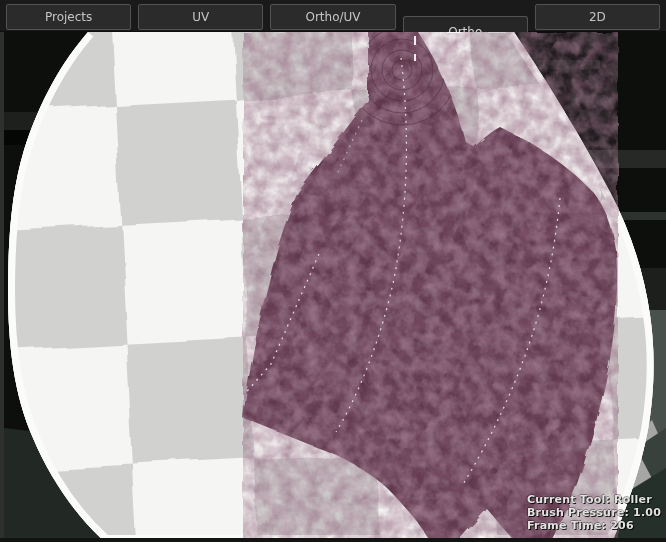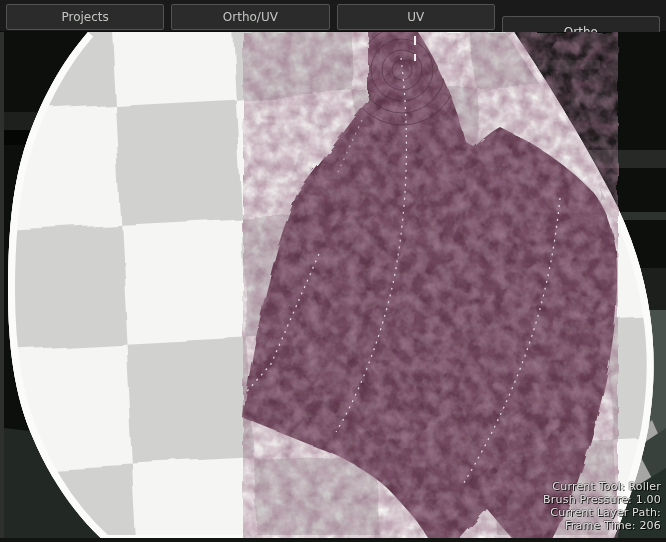--- a/index.html
+++ b/index.html
@@ -24,34 +24,36 @@
     margin-top:16px;height:31px;line-height:30px;border-bottom:none;
     border-radius:3px 3px 0 0;background:#262626;color:#d2d6d2;
   }
   
   .left-border{position:absolute;left:0;top:32px;width:4px;height:506px;background:#2e302e;}
   .bottom-border{position:absolute;left:0;top:538px;width:666px;height:4px;background:#121412;}
   .viewport{position:absolute;left:4px;top:32px;width:662px;height:506px;background:#0d0f0d;}
   .viewport svg{display:block;}
   
   .hud{
-    position:absolute;right:5px;bottom:6px;text-align:right;
+    position:absolute;right:5px;bottom:6px;
     color:var(--hud-text,#e2e2e0);font-size:11px;line-height:13px;letter-spacing:.2px;
     text-shadow:1px 1px 0 rgba(0,0,0,.85), -1px 0 0 rgba(0,0,0,.35), 0 -1px 0 rgba(0,0,0,.35);
     pointer-events:none;
+    font-weight:bold;
   }
 </style>
 </head>
 <body>
 
 <div class="tabbar">
   <div class="tab">Projects</div>
+  <div class="tab">UV</div>
   <div class="tab">Ortho/UV</div>
-  <div class="tab">UV</div>
   <div class="tab active">Ortho</div>
+  <div class="tab">2D</div>
 </div>
 
 <div class="left-border"></div>
 <div class="bottom-border"></div>
 
 <div class="viewport">
 <svg width="662" height="506" viewBox="4 32 662 506">
   <defs>
     <pattern id="checker" width="240" height="240" patternUnits="userSpaceOnUse" patternTransform="translate(115,105) rotate(-3)">
       <rect width="240" height="240" style="fill:var(--sphere-white,#f5f5f3)"></rect>
@@ -152,16 +154,15 @@
       <path d="M362,120 L338,172" opacity="0.6"></path>
     </g>
     <rect x="414" y="36" width="2" height="9" fill="#ffffff" opacity="0.9"></rect>
     <rect x="414" y="54" width="2" height="7" fill="#ffffff" opacity="0.9"></rect>
   </g>
 </svg>
 
   <div class="hud">
     <div>Current Tool: Roller</div>
     <div>Brush Pressure: 1.00</div>
-    <div>Current Layer Path:</div>
     <div>Frame Time: 206</div>
   </div>
 </div>
 
 </body></html>

